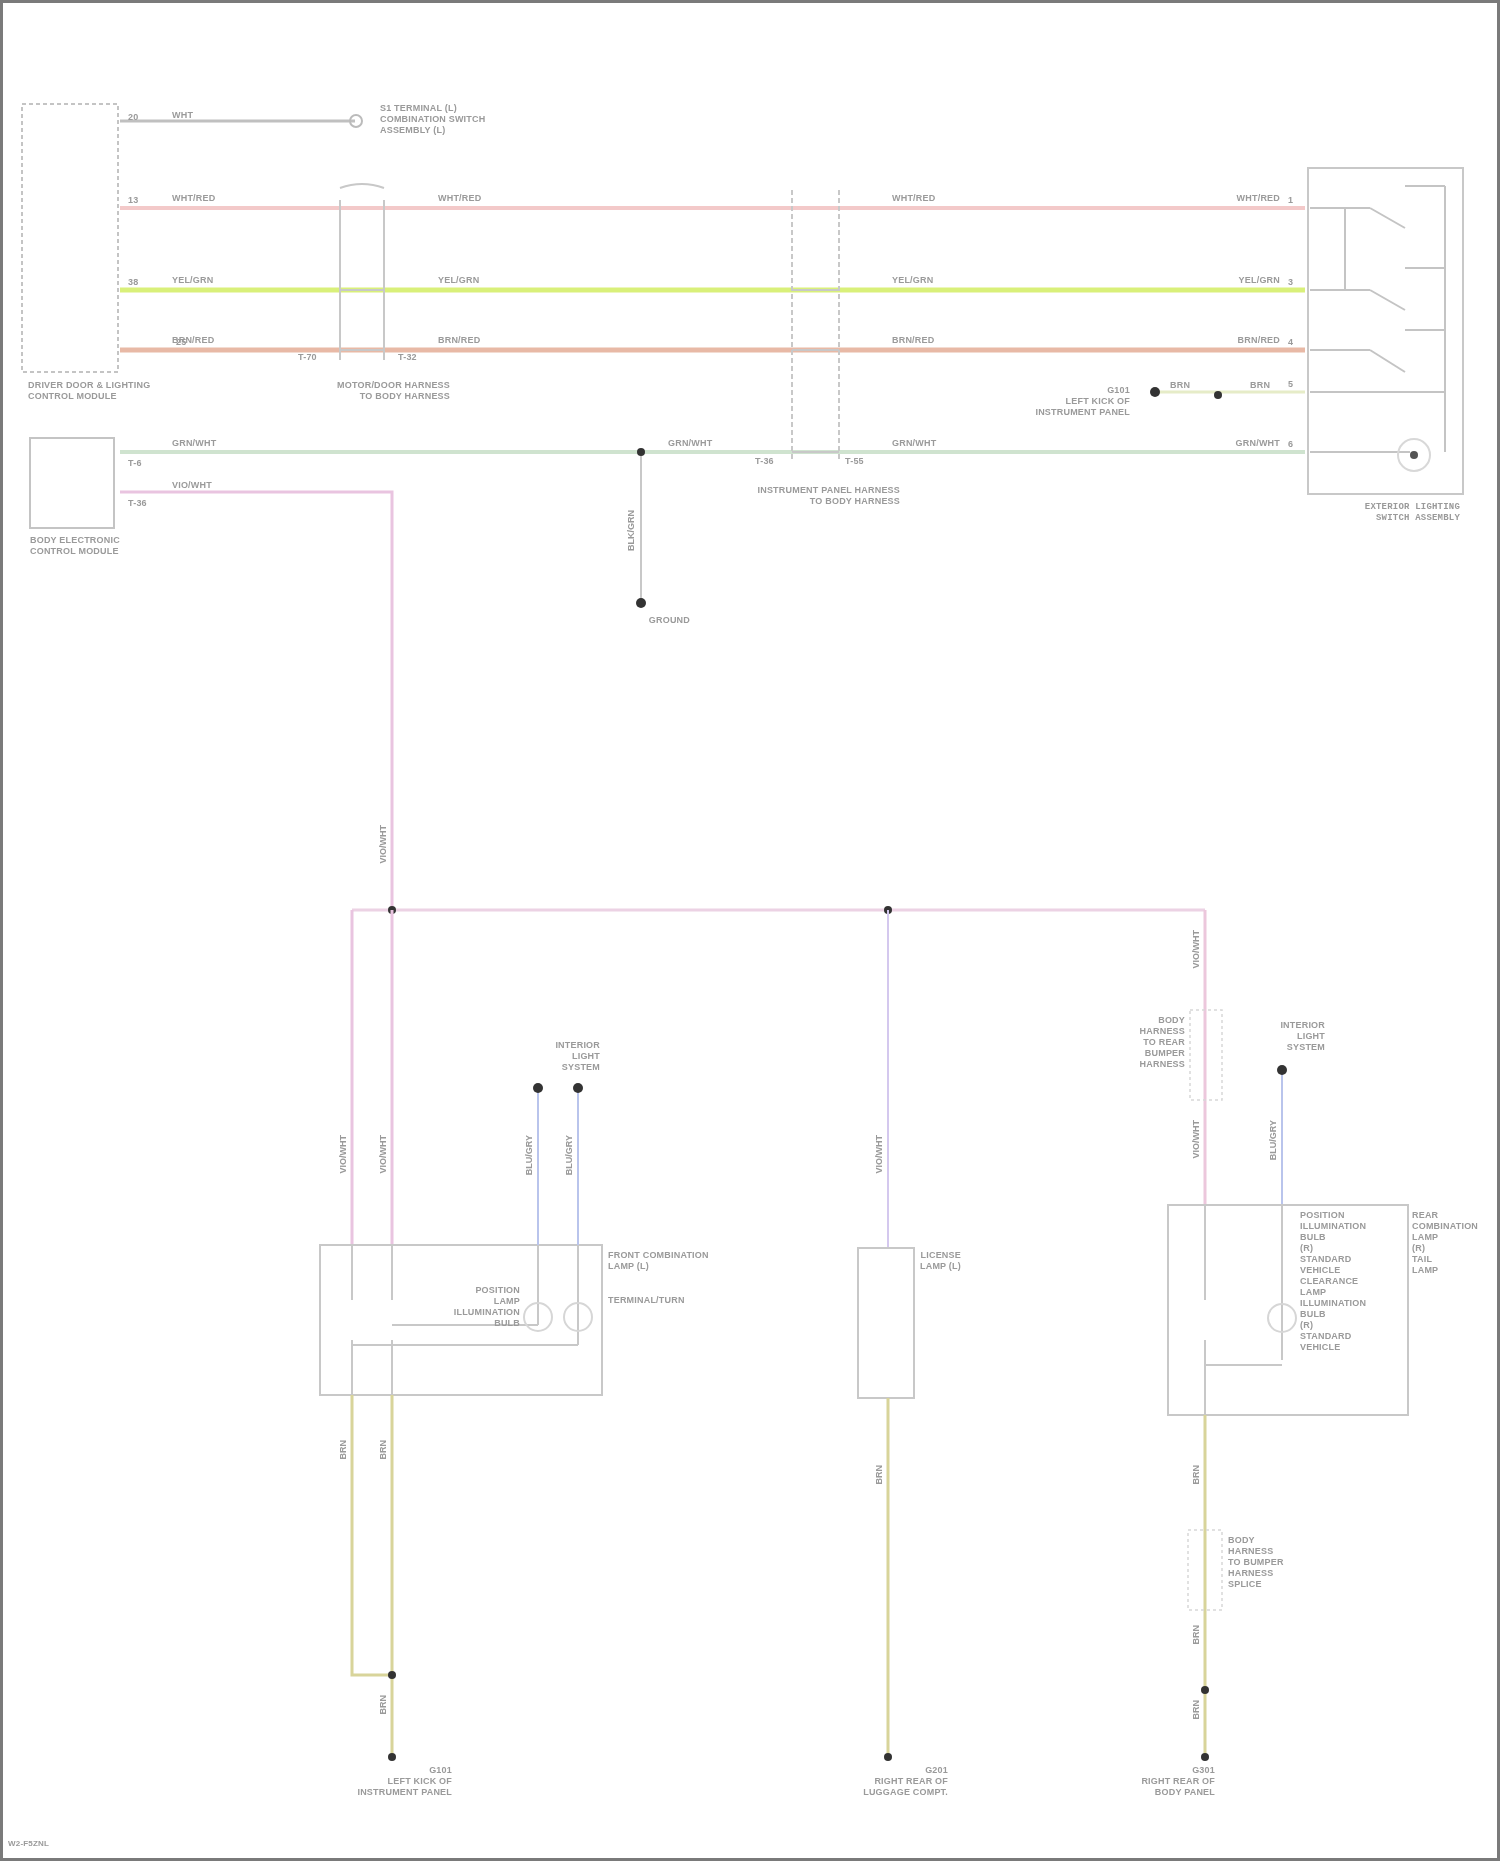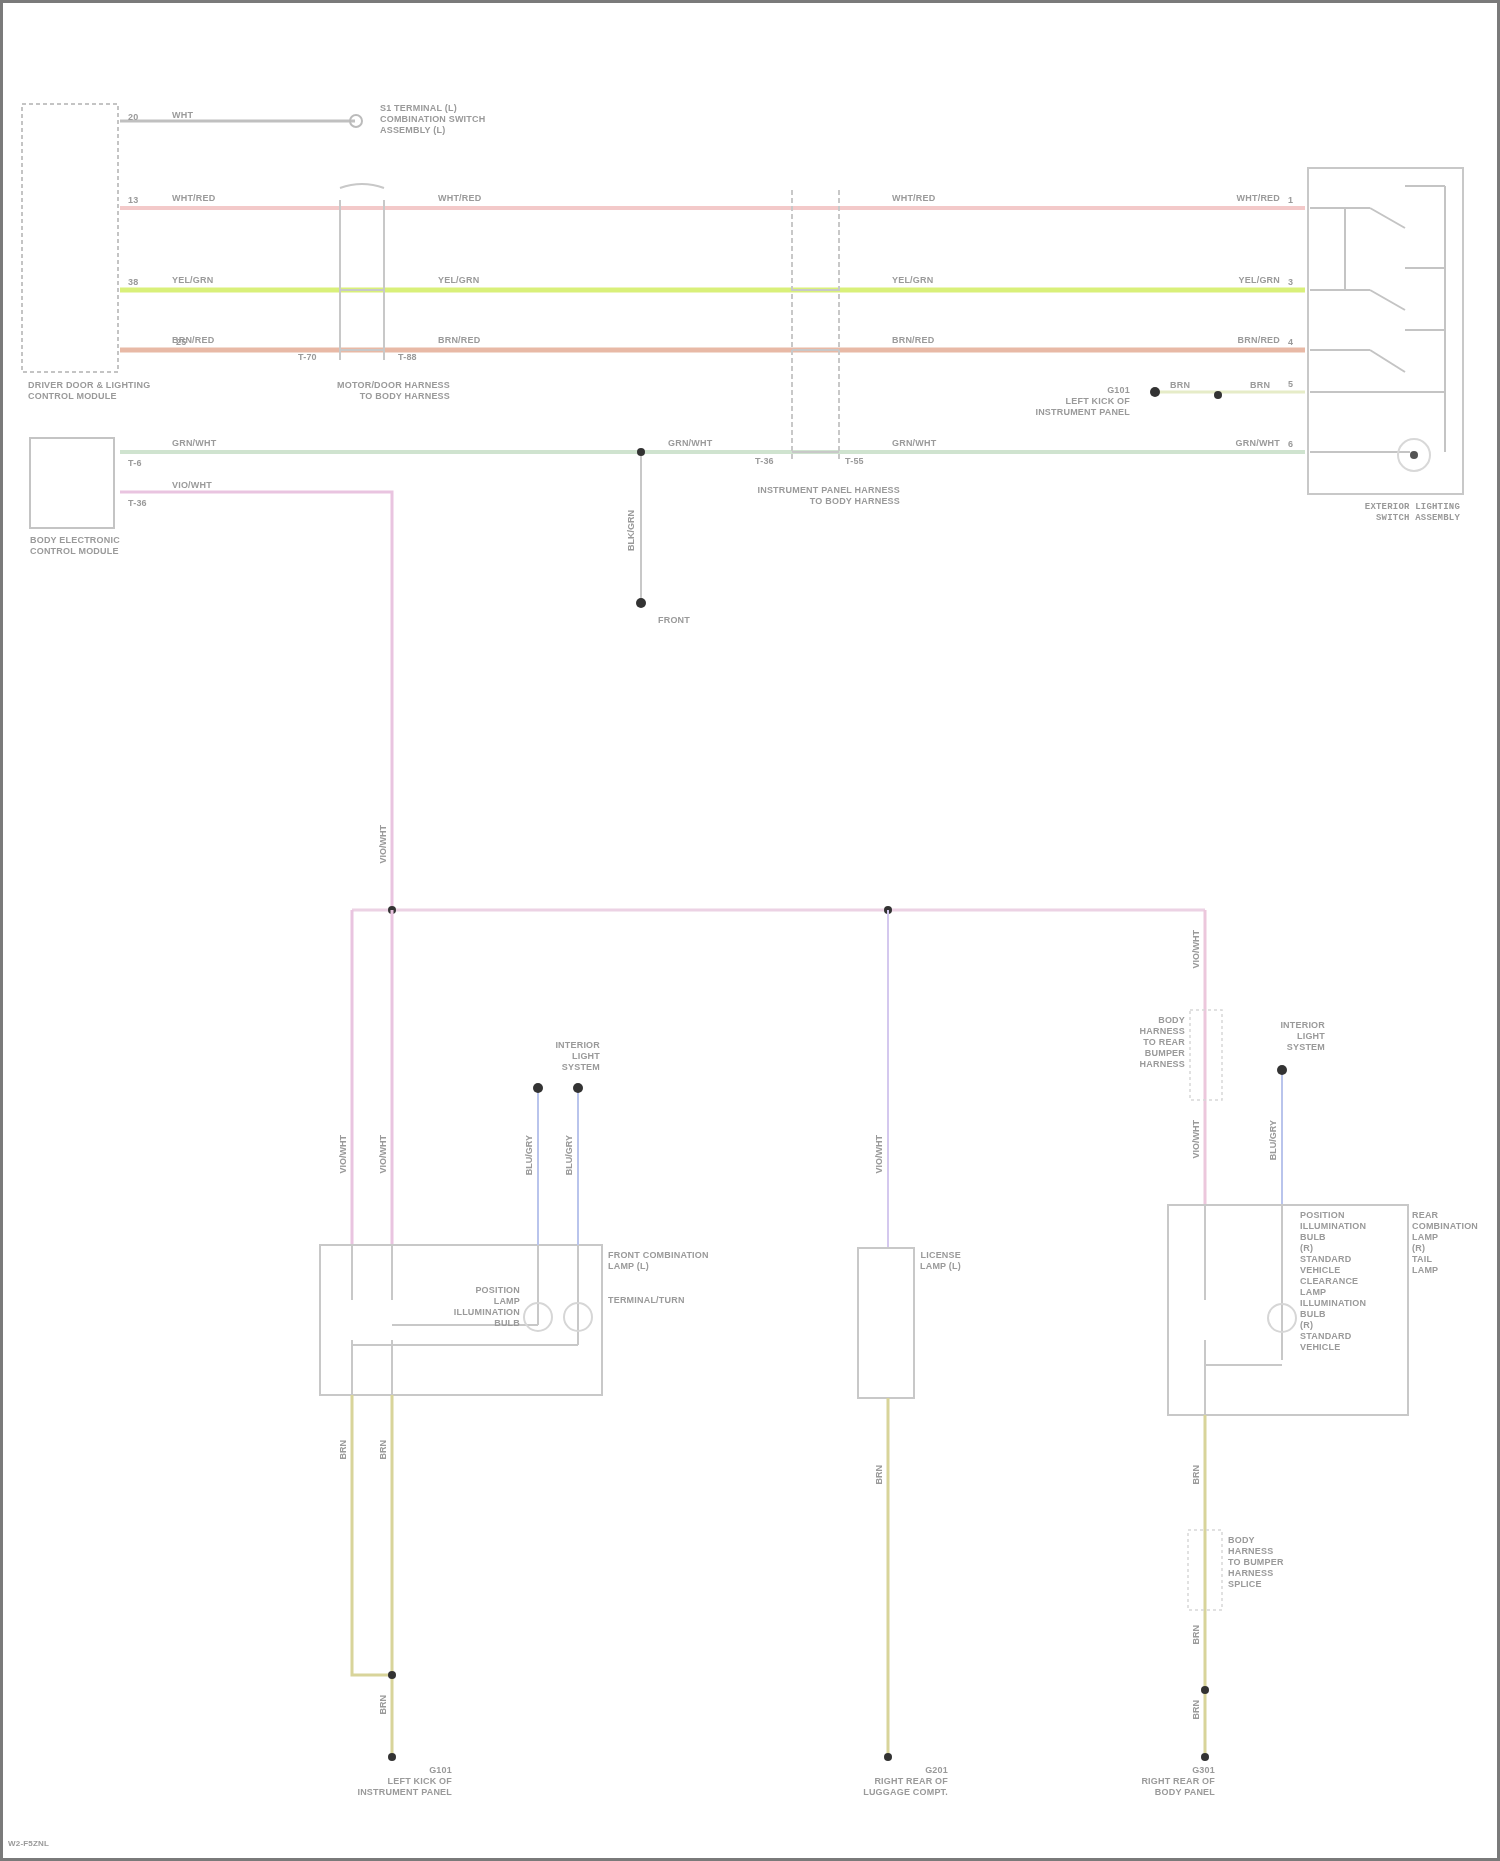--- a/index.html
+++ b/index.html
@@ -142,21 +142,21 @@
 CONTROL MODULE</div>
 <div class="lbl c" style="left:290px;top:380px;width:160px;">MOTOR/DOOR HARNESS
 TO BODY HARNESS</div>
 <div class="lbl c" style="left:730px;top:485px;width:170px;">INSTRUMENT PANEL HARNESS
 TO BODY HARNESS</div>
 <div class="lbl r" style="left:1300px;top:502px;width:160px;font-family:Liberation Mono, monospace;">EXTERIOR LIGHTING
 SWITCH ASSEMBLY</div>
 <div class="lbl" style="left:380px;top:103px;">S1 TERMINAL (L)
 COMBINATION SWITCH
 ASSEMBLY (L)</div>
-<div class="lbl c" style="left:590px;top:615px;width:100px;">FRONT</div>
+<div class="lbl c" style="left:590px;top:615px;width:100px;">GROUND</div>
 <div class="lbl r" style="left:1020px;top:385px;width:110px;">G101
 LEFT KICK OF
 INSTRUMENT PANEL</div>
 <div class="lbl" style="left:608px;top:1250px;">FRONT COMBINATION
 LAMP (L)</div>
 <div class="lbl r" style="left:420px;top:1285px;width:100px;">POSITION
 LAMP
 ILLUMINATION
 BULB</div>
 <div class="lbl" style="left:608px;top:1295px;">TERMINAL/TURN</div>
@@ -242,21 +242,21 @@
 <div class="lbl" style="left:128px;top:277px;">38</div>
 <div class="lbl" style="left:128px;top:337px;margin-left:48px;">25</div>
 <div class="lbl" style="left:128px;top:458px;">T-6</div>
 <div class="lbl" style="left:128px;top:498px;">T-36</div>
 <div class="lbl" style="left:1288px;top:195px;">1</div>
 <div class="lbl" style="left:1288px;top:277px;">3</div>
 <div class="lbl" style="left:1288px;top:337px;">4</div>
 <div class="lbl" style="left:1288px;top:379px;">5</div>
 <div class="lbl" style="left:1288px;top:439px;">6</div>
 <div class="lbl" style="left:298px;top:352px;">T-70</div>
-<div class="lbl" style="left:398px;top:352px;">T-88</div>
+<div class="lbl" style="left:398px;top:352px;">T-32</div>
 <div class="lbl" style="left:755px;top:456px;">T-36</div>
 <div class="lbl" style="left:845px;top:456px;">T-55</div>
 
 <div class="lbl c" style="left:332px;top:1765px;width:120px;">G101
 LEFT KICK OF
 INSTRUMENT PANEL</div>
 <div class="lbl c" style="left:828px;top:1765px;width:120px;">G201
 RIGHT REAR OF
 LUGGAGE COMPT.</div>
 <div class="lbl c" style="left:1095px;top:1765px;width:120px;">G301

